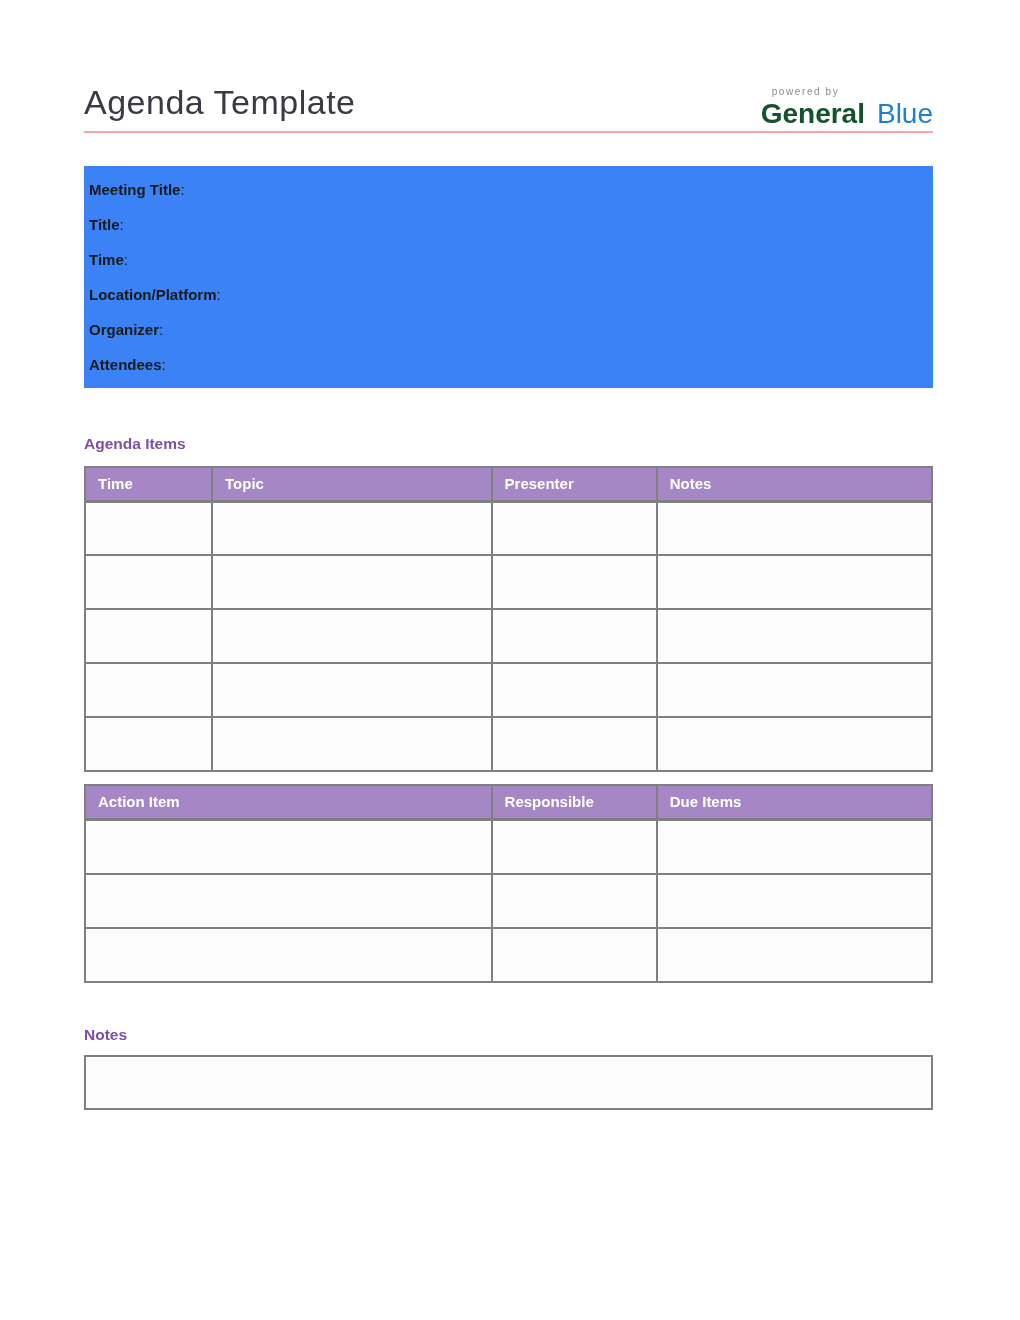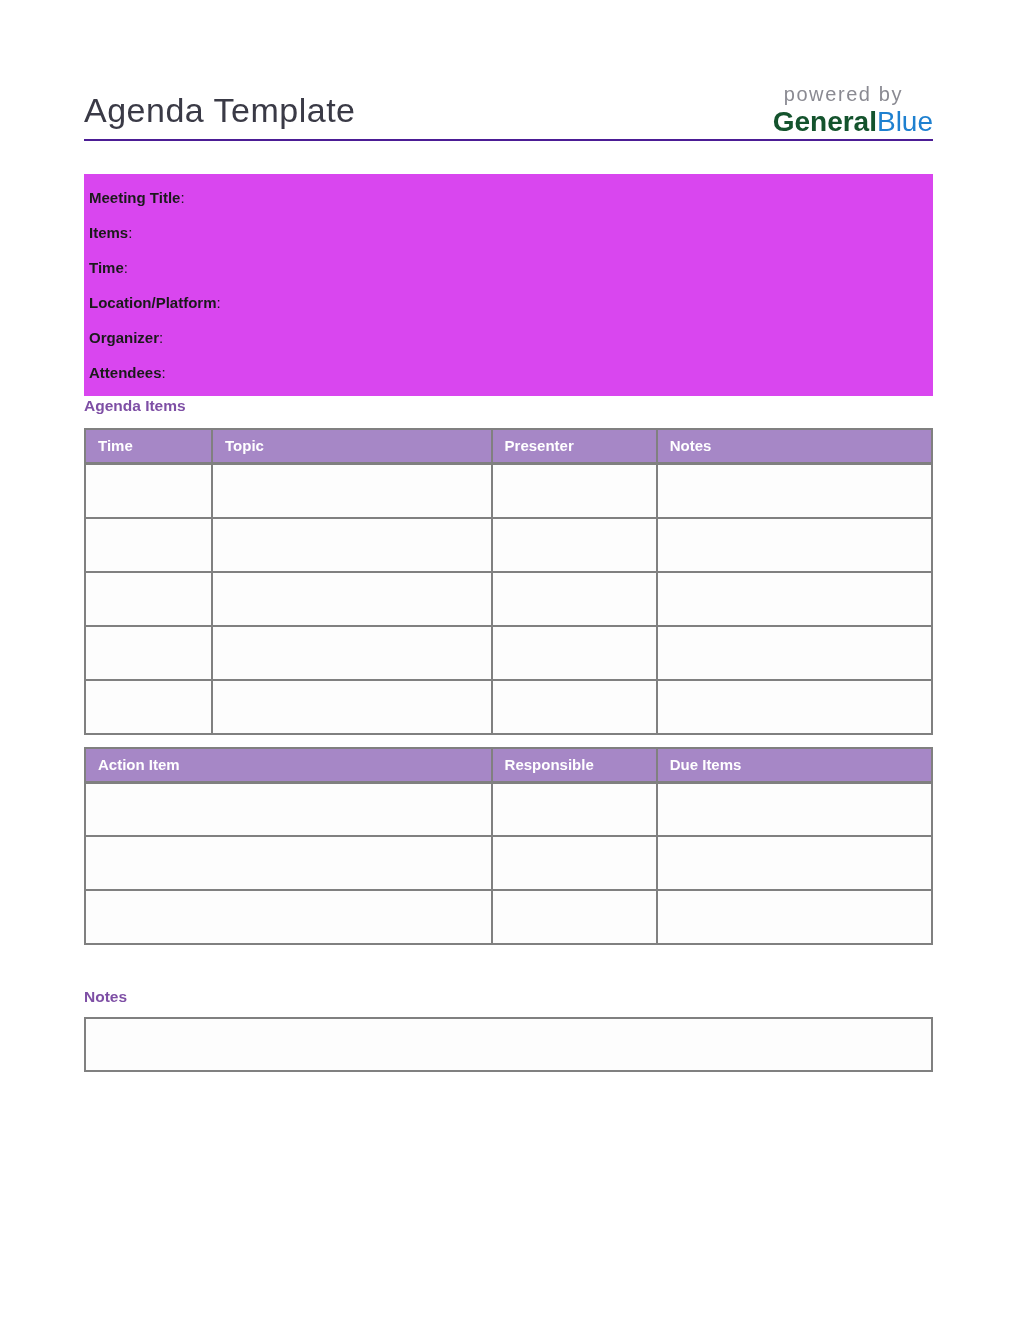--- a/index.html
+++ b/index.html
@@ -12,66 +12,67 @@
   .content {
     margin-left: 84px;
     width: 849px;
   }
   
   .header {
     margin-top: 82px;
     display: flex;
     justify-content: space-between;
     align-items: flex-end;
-    border-bottom: 2px solid #4c1d95;
+    border-bottom: 2px solid #fca5a5;
     padding-bottom: 8px;
   }
   .page-title {
     font-size: 34px;
     font-weight: 400;
     color: #3a3a46;
     line-height: 1.2;
     letter-spacing: 0.5px;
   }
   .logo-block {
     margin-bottom: -8px;
     padding-bottom: 1px;
     text-align: left;
   }
   .powered-by {
-    font-size: 20px;
+    font-size: 10px;
     color: #8a8a92;
     letter-spacing: 1.6px;
     padding-left: 11px;
     line-height: 1.2;
   }
   .brand {
     font-size: 28px;
     line-height: 1.15;
     white-space: nowrap;
   }
   .brand-general { color: #14532d; font-weight: 700; }
-  .brand-blue   { color: #1e80d0; font-weight: 400; }
+  .brand-blue   { color: #1e80d0; font-weight: 400; margin-left: 12px; }
   
   .info-box {
     margin-top: 33px;
-    background: #d946ef;
+    background: #3b82f6;
     padding: 6px 10px 6px 5px;
   }
   .info-row {
     height: 35px;
     display: flex;
     align-items: center;
     font-size: 15px;
     color: #1a1a1a;
   }
   .info-label { font-weight: 700; }
   .info-colon { font-weight: 400; }
   
   .section-heading {
+    margin-top: 46px;
     font-size: 15.5px;
     font-weight: 700;
     color: #7e4fa5;
     line-height: 20px;
   }
   .section-heading.notes-heading { margin-top: 42px; }
   
   table {
     width: 100%;
     border-collapse: collapse;
@@ -113,21 +114,21 @@
       <div class="brand"><span class="brand-general">General</span><span class="brand-blue">Blue</span></div>
     </div>
   </div>
 
   <div class="info-box">
     <div class="info-row">
       <span class="info-label">Meeting Title</span>
         <span class="info-colon">:</span>
     </div>
     <div class="info-row">
-      <span class="info-label">Items</span>
+      <span class="info-label">Title</span>
         <span class="info-colon">:</span>
     </div>
     <div class="info-row">
       <span class="info-label">Time</span>
         <span class="info-colon">:</span>
     </div>
     <div class="info-row">
       <span class="info-label">Location/Platform</span>
         <span class="info-colon">:</span>
     </div>

